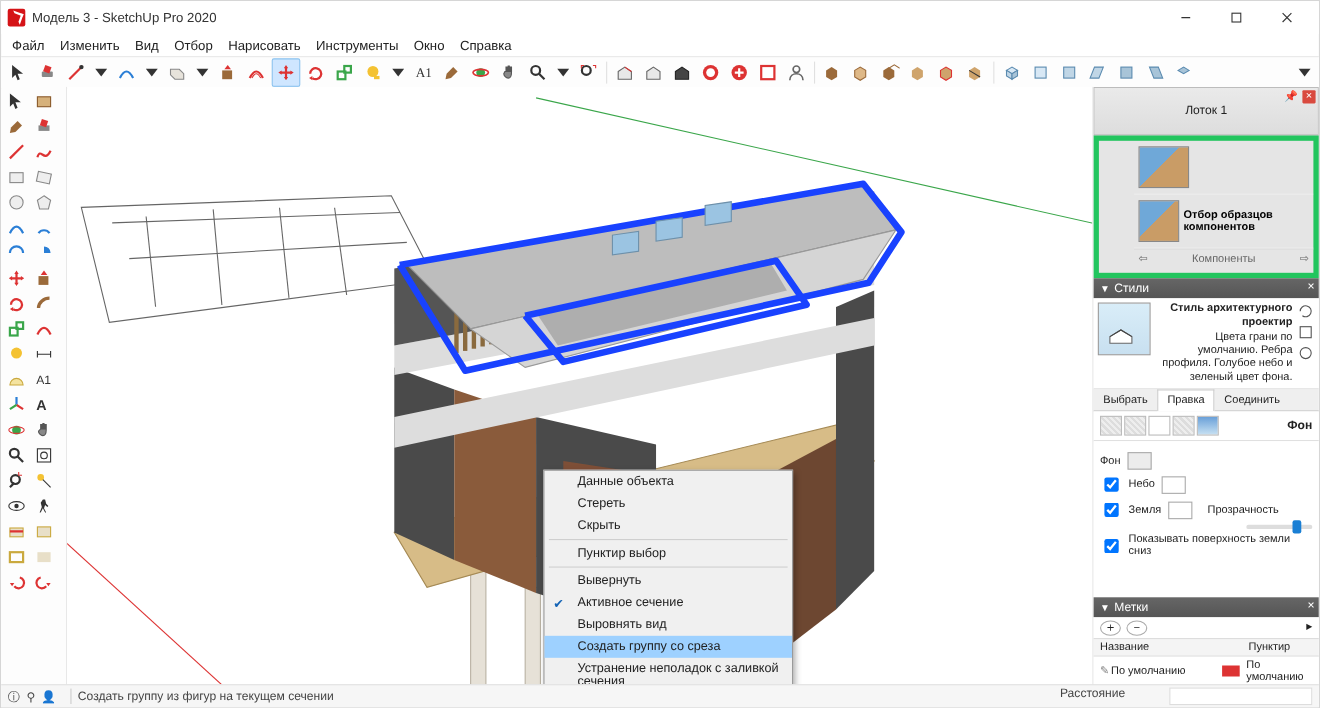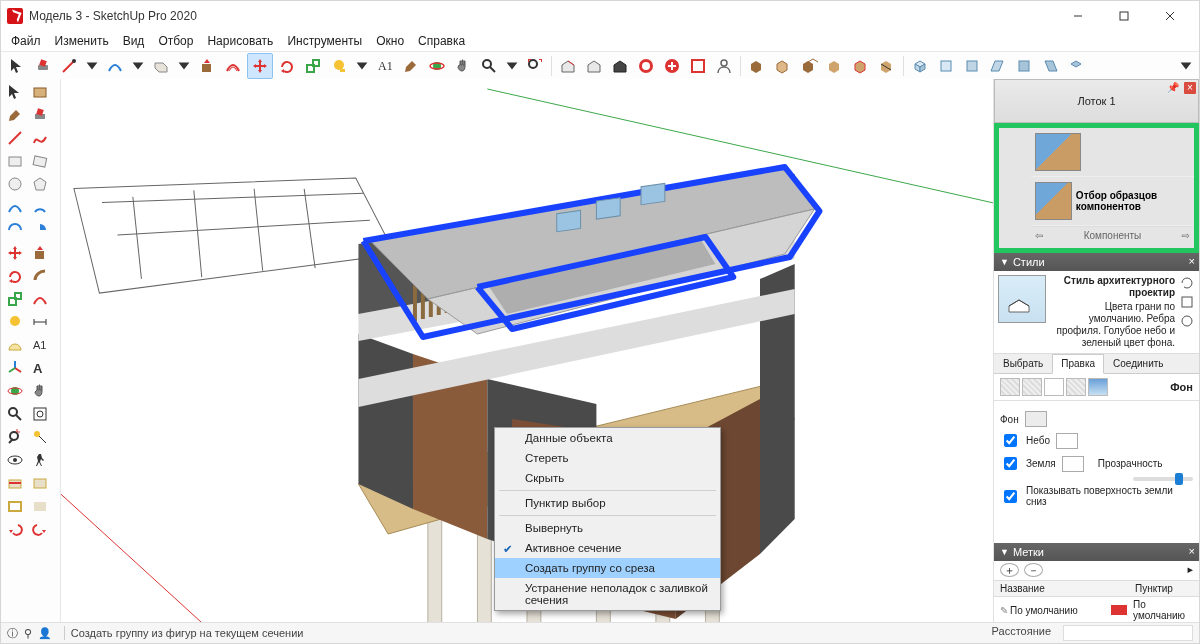--- a/index.html
+++ b/index.html
@@ -65,21 +65,21 @@
   .tab.active{background:#fff;border:1px solid #ccc;border-bottom-color:#fff;margin-bottom:-1px;}
   .subicons{display:flex;gap:2px;padding:4px 6px;align-items:center;background:#fff;border-bottom:1px solid #e0e0e0;}
   .subicons .sico{width:18px;height:16px;border:1px solid #bbb;background:repeating-linear-gradient(45deg,#eee,#eee 2px,#ddd 2px,#ddd 4px);}
   .style-body{flex:1;background:#fff;padding:6px;font-size:10px;}
   .row{display:flex;align-items:center;margin:4px 0;gap:6px;}
   .sw{width:20px;height:14px;border:1px solid #aaa;background:#eee;}
   .slider{width:60px;height:4px;background:#ddd;position:relative;border-radius:2px;}
   .slider .knob{position:absolute;left:42px;top:-4px;width:8px;height:12px;background:#1a7fd4;border-radius:2px;}
   
   .statusbar{position:absolute;bottom:0;left:0;right:0;height:20px;display:flex;align-items:center;background:#f6f6f6;border-top:1px solid #e0e0e0;padding:0 6px;font-size:11px;color:#444;}
-  .statusbar .sbR{margin-left:auto;display:flex;gap:12px;}
+  .statusbar .sbR{margin-left:auto;display:flex;gap:40px;}
   .statusbar .field{border:1px solid #ddd;padding:0 4px;min-width:120px;background:#fff;height:14px;}
   
   .ctx{position:absolute;left:433px;top:348px;width:225px;background:#f0f0f0;border:1px solid #9a9a9a;box-shadow:2px 3px 6px rgba(0,0,0,.35);font-size:11.5px;}
   .ctx .cmi{padding:4px 10px 4px 30px;position:relative;}
   .ctx .cmi.hov{background:var(--menu-sel);}
   .ctx .csep{height:1px;background:#cfcfcf;margin:2px 4px;}
   .ctx .chk{position:absolute;left:8px;top:4px;width:14px;height:14px;color:#1363b5;}
   
   .c-red{fill:#d33;}.c-blue{fill:#2b7fd6;}.c-green{fill:#3aa64a;}.c-yel{fill:#f4c232;}.c-blk{fill:#333;}.c-brn{fill:#9b6a3a;}.c-gry{fill:#888;}
 </style>
@@ -669,20 +669,21 @@
         <div class="cmi"><span>Стереть</span></div>
         <div class="cmi"><span>Скрыть</span></div>
         <div class="csep"></div>
         <div class="cmi"><span>Пунктир выбор</span></div>
         <div class="csep"></div>
         <div class="cmi"><span>Вывернуть</span></div>
         <div class="cmi">
           <span class="chk">✔</span>
           <span>Активное сечение</span>
         </div>
+        <div class="cmi"><span>Выровнять вид</span></div>
         <div class="cmi hov"><span>Создать группу со среза</span></div>
         <div class="cmi"><span>Устранение неполадок с заливкой сечения</span></div>
       </div>
     </div>
 
     <div class="right">
       <div class="tray-tab">
         <span>Лоток 1</span>
         <span class="p">📌</span>
         <span class="x">×</span>

